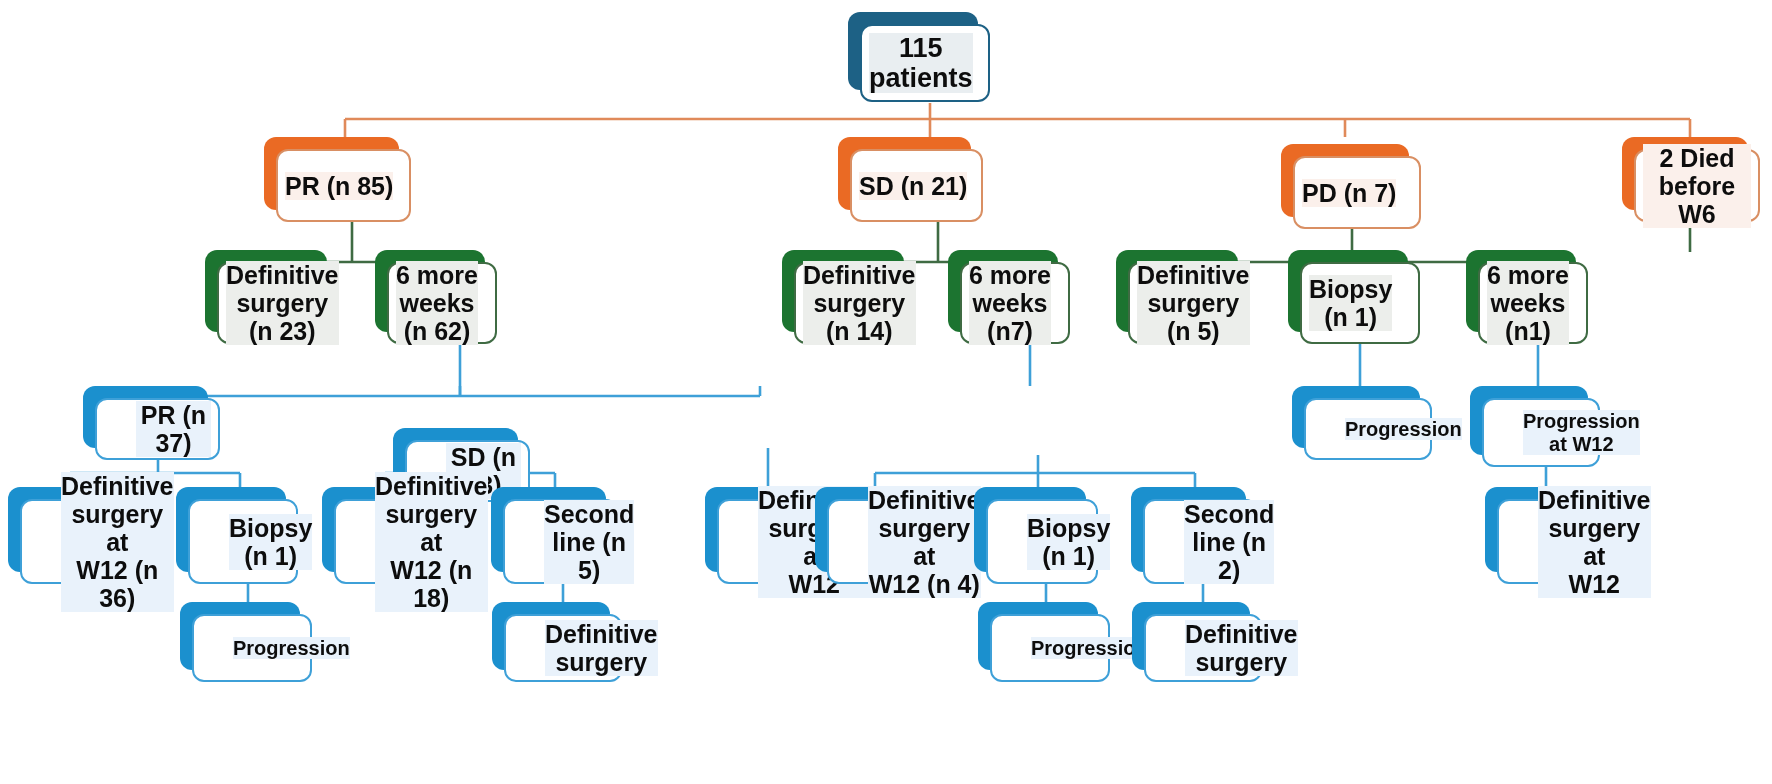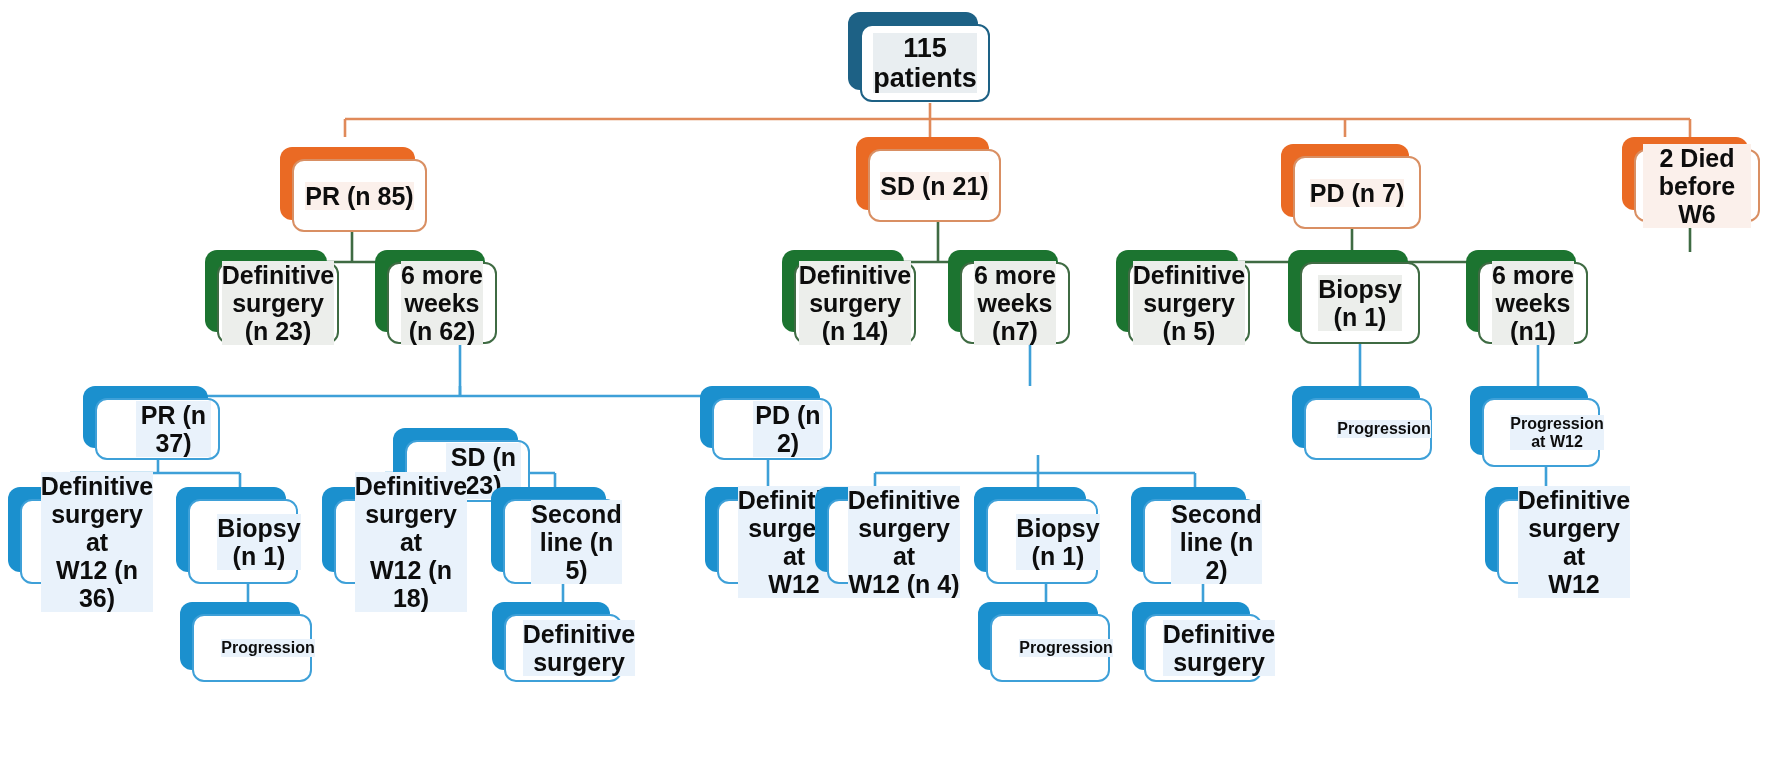--- a/index.html
+++ b/index.html
@@ -16,21 +16,21 @@
   .node{
     position:absolute;z-index:3;box-sizing:border-box;
   }
   .node .back{
     position:absolute;left:0;top:0;width:100%;height:100%;
     border-radius:12px;
   }
   .node .front{
     position:absolute;left:12px;top:12px;width:100%;height:100%;
     border-radius:12px;
-    display:flex;align-items:center;justify-content:center;
+    display:flex;align-items:center;justify-content:flex-start;
     text-align:center;box-sizing:border-box;
     padding:3px 7px;
     background:#ffffff;
   }
   .node .front .txt{
     display:block;line-height:1.12;
     color:#0d0d0d;font-weight:bold;
     white-space:pre-line;
   }
 
@@ -49,21 +49,21 @@
   .t-green .back{background:#1c7430;}
   .t-green .front{border:2px solid #3f6b43;background:#ffffff;}
   .t-green .front .txt{background:#eceeeb;font-size:25px;}
 
   
   .t-blue .back{background:#1b90ce;}
   .t-blue .front{border:2px solid #3ea0d8;background:#ffffff;padding-left:39px;}
   .t-blue .front .txt{background:#e9f2fb;font-size:25px;}
 
   
-  .t-blue.small .front .txt{font-size:16px;}
+  .t-blue.small .front .txt{font-size:20px;}
 </style>
 </head>
 <body>
 
 <div id="canvas">
 
   <svg id="wires" viewBox="0 0 1772 784" preserveAspectRatio="none">
     <g fill="none" stroke-linecap="butt">
 
       <g stroke="#e08a5a" stroke-width="2.6">
@@ -173,28 +173,28 @@
   </svg>
 
   <div class="node t-navy" style="left:848px;top:12px;width:130px;height:78px;">
     <div class="back"></div>
     <div class="front">
       <span class="txt">115
 patients</span>
     </div>
   </div>
 
-  <div class="node t-orange" style="left:280px;top:137px;width:135px;height:73px;margin-top:10px;">
+  <div class="node t-orange" style="left:264px;top:137px;width:135px;height:73px;">
     <div class="back"></div>
     <div class="front">
       <span class="txt">PR (n 85)</span>
     </div>
   </div>
 
-  <div class="node t-orange" style="left:856px;top:137px;width:133px;height:73px;">
+  <div class="node t-orange" style="left:838px;top:137px;width:133px;height:73px;">
     <div class="back"></div>
     <div class="front">
       <span class="txt">SD (n 21)</span>
     </div>
   </div>
 
   <div class="node t-orange" style="left:1281px;top:137px;width:128px;height:73px;margin-top:7px;">
     <div class="back"></div>
     <div class="front">
       <span class="txt">PD (n 7)</span>
@@ -278,26 +278,20 @@
     </div>
   </div>
 
   <div class="node t-blue" style="left:393px;top:386px;width:125px;height:62px;margin-top:42px;">
     <div class="back"></div>
     <div class="front">
       <span class="txt">SD (n 23)</span>
     </div>
   </div>
 
-  <div class="node t-blue" style="left:700px;top:386px;width:120px;height:62px;">
-    <div class="back"></div>
-    <div class="front">
-      <span class="txt">PD (n 2)</span>
-    </div>
-  </div>
 
 
   <div class="node t-blue small" style="left:1292px;top:386px;width:128px;height:62px;">
     <div class="back"></div>
     <div class="front">
       <span class="txt">Progression</span>
     </div>
   </div>
 
   <div class="node t-blue small" style="left:1470px;top:386px;width:118px;height:69px;">

